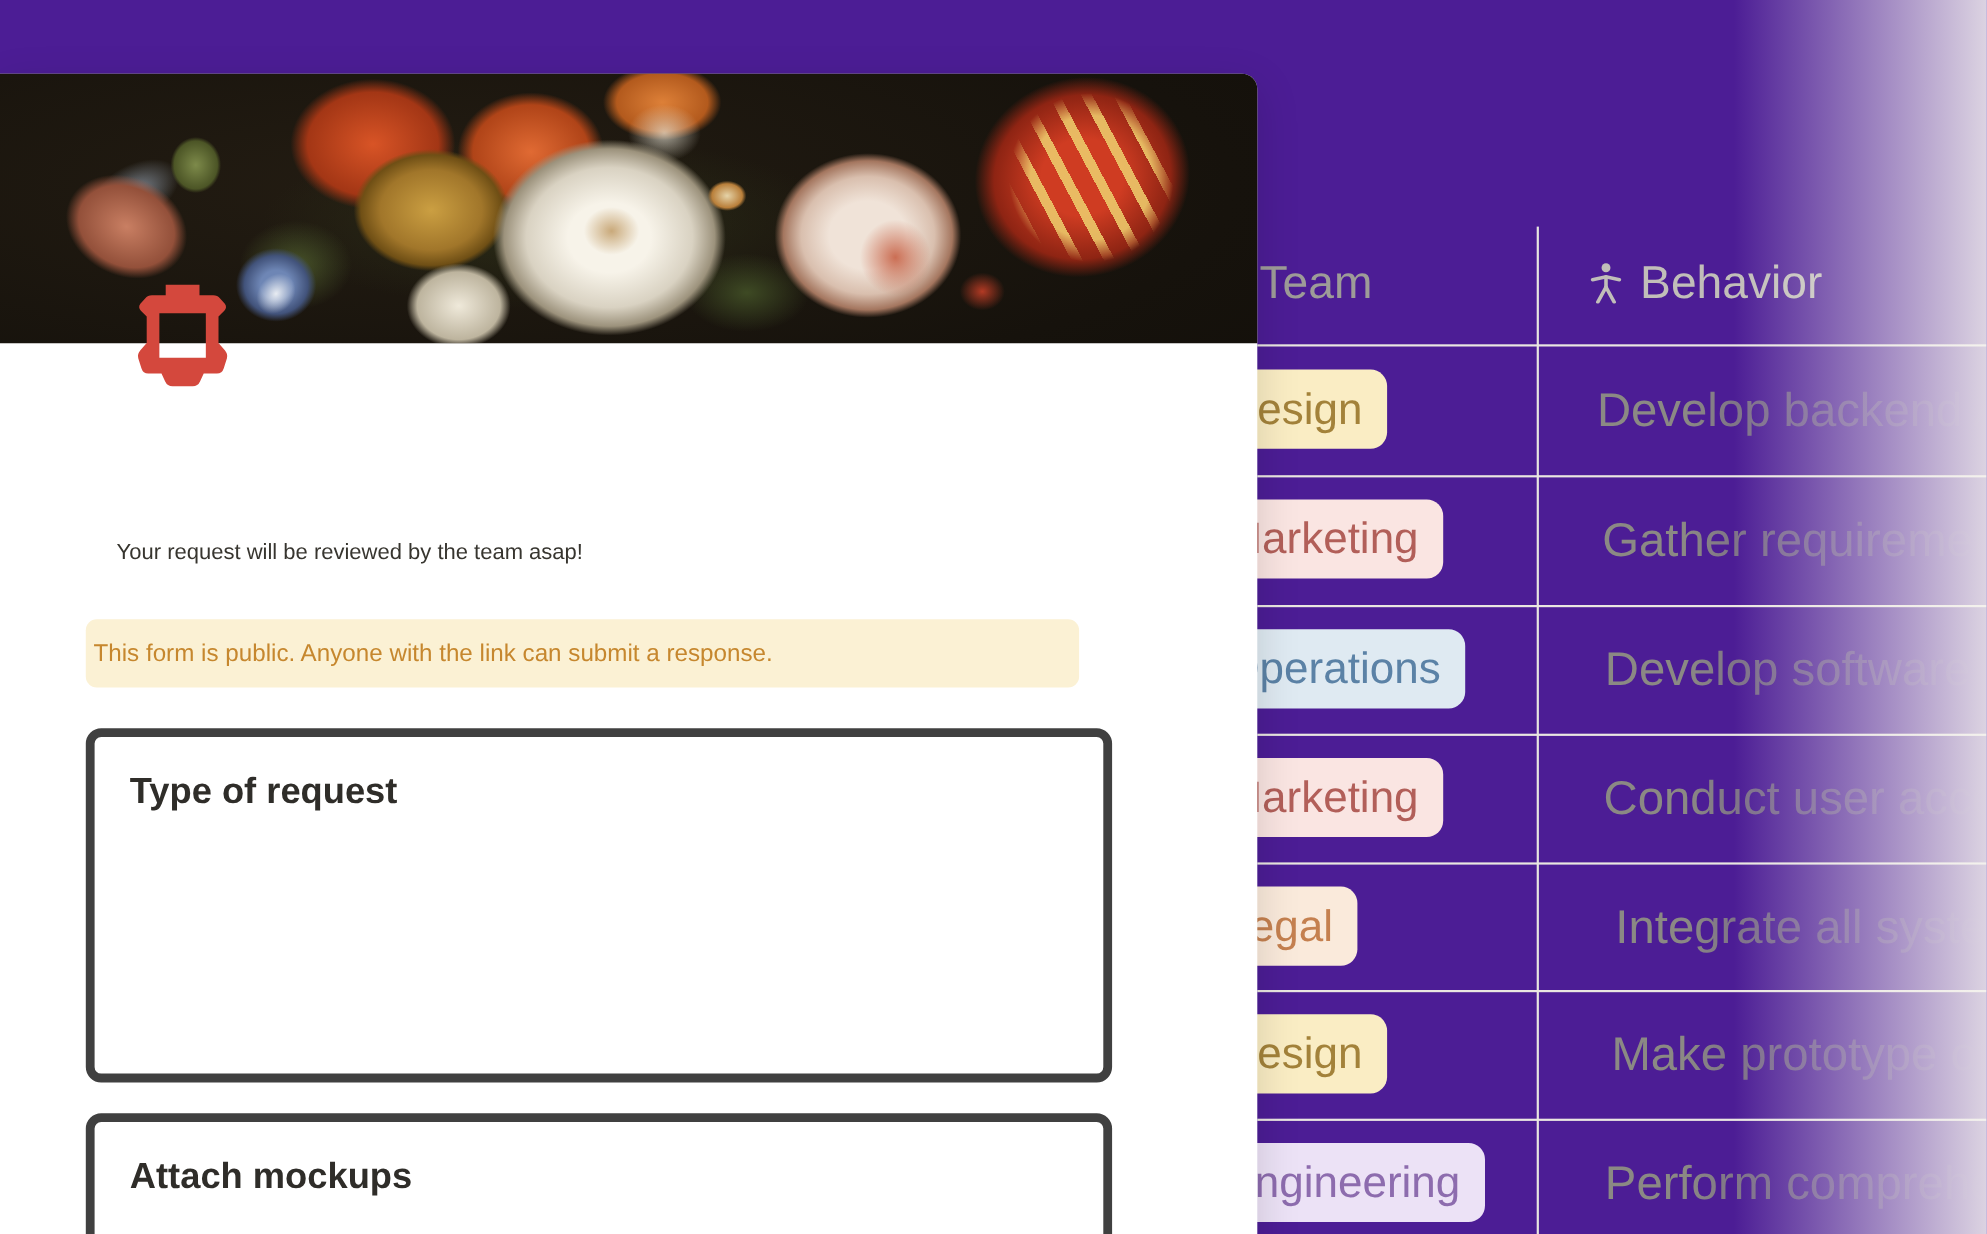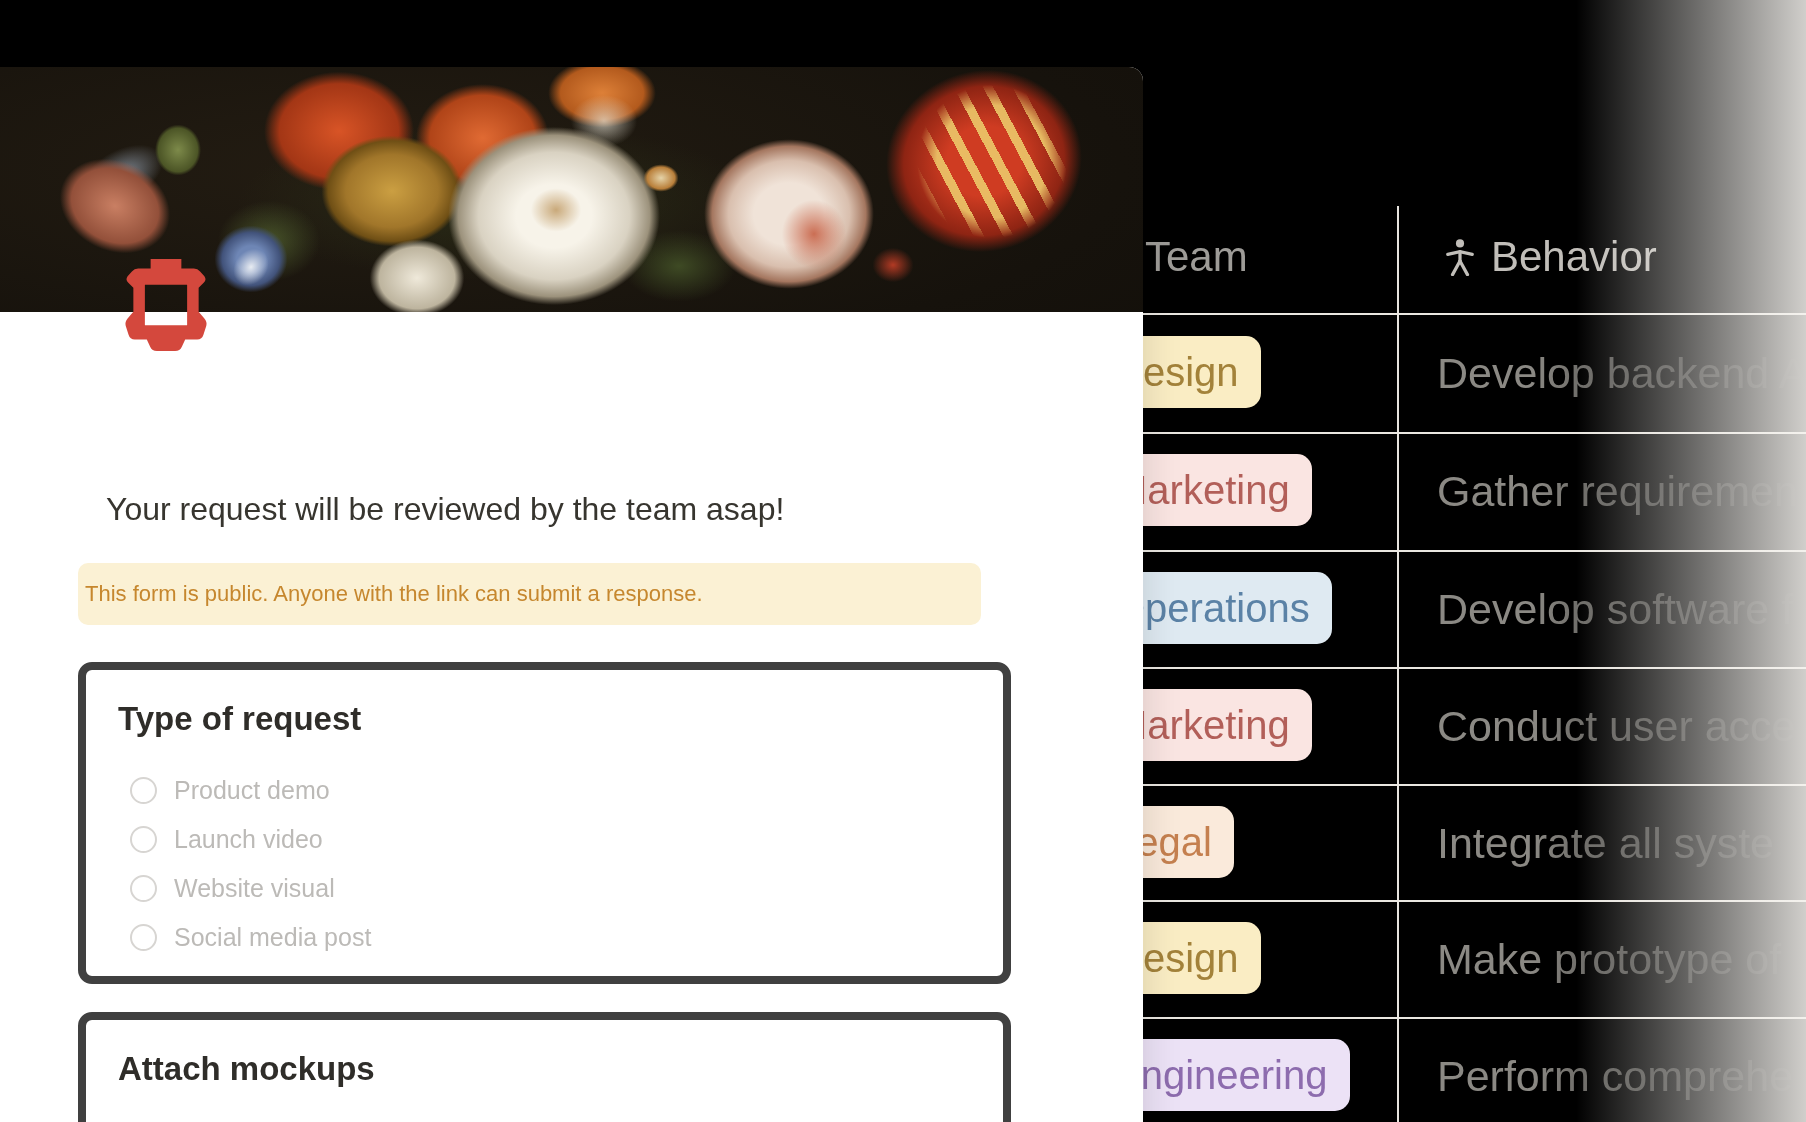--- a/index.html
+++ b/index.html
@@ -1,17 +1,17 @@
 <!DOCTYPE html>
 <html><head>
 <meta charset="utf-8">
 <style>
   html,body{margin:0;padding:0;}
   body{font-family:"Liberation Sans","DejaVu Sans",sans-serif;}
-  .stage{position:relative;width:1806px;height:1122px;overflow:hidden;background:#000000;}
+  .stage{position:relative;width:1806px;height:1122px;overflow:hidden;background:#4c1d95;text-align:center;}
 
   
   .bg-table{position:absolute;inset:0;}
   .col-header{position:absolute;font-size:42px;line-height:46px;white-space:nowrap;}
   .team-header{left:1145px;top:234px;color:#9e9c98;}
   .behavior-header{left:1443px;top:234px;color:#c1beb9;display:flex;align-items:center;gap:14px;}
   .v-divider{position:absolute;left:1397px;top:206px;width:2px;height:916px;background:#e7e4df;}
   .h-line{position:absolute;left:1143px;right:0;height:2px;background:#eae7e1;}
   .pill{position:absolute;left:1092px;height:72px;line-height:72px;padding:0 22px;border-radius:15px;
         font-size:40px;white-space:nowrap;}
@@ -51,21 +51,21 @@
   .b-green1{left:198px;top:118px;width:142px;height:112px;background:radial-gradient(closest-side,#4c5a2c,transparent 72%);opacity:.9;}
   .b-green2{left:598px;top:148px;width:162px;height:102px;background:radial-gradient(closest-side,#3e4a24,transparent 70%);}
   .b-glory{left:203px;top:148px;width:96px;height:88px;background:radial-gradient(closest-side,#6e86b5 30%,#42537b 60%,transparent 76%);}
   .b-glory-flash{left:228px;top:172px;width:46px;height:56px;background:radial-gradient(closest-side,#e8ecf2,transparent 70%);transform:rotate(40deg);}
   .b-berries{left:862px;top:172px;width:62px;height:52px;background:radial-gradient(closest-side,#b23a24,transparent 66%);}
   .b-butterfly{left:638px;top:93px;width:46px;height:36px;background:radial-gradient(closest-side,#e5d3a8,#b97f3a 60%,transparent 76%);}
 
   .frame-icon{position:absolute;left:118px;top:191px;width:96px;height:94px;}
   .form-title{position:absolute;left:105px;top:322px;font-size:54px;font-weight:700;color:#37352f;
         letter-spacing:-0.5px;line-height:1.2;white-space:nowrap;}
-  .form-subtitle{position:absolute;left:106px;top:424px;font-size:32px;color:#37352f;white-space:nowrap;}
+  .form-subtitle{position:absolute;left:106px;top:424px;font-size:20px;color:#37352f;white-space:nowrap;}
   .notice{position:absolute;left:78px;top:496px;width:896px;height:62px;border-radius:10px;
         background:#fbf1d4;display:flex;align-items:center;padding-left:7px;}
   .notice span{font-size:22px;color:#c6872e;}
   .qcard{position:absolute;left:78px;width:917px;background:#fff;border:8px solid #404040;border-radius:14px;}
   .qcard1{top:595px;height:306px;}
   .qcard2{top:945px;height:300px;}
   .qtitle{position:absolute;left:32px;top:30px;font-size:33px;font-weight:700;color:#2f2d29;white-space:nowrap;}
   .opts{position:absolute;left:44px;top:96px;}
   .opt{display:flex;align-items:center;height:49px;gap:17px;cursor:pointer;}
   .radio{width:27px;height:27px;border-radius:50%;border:2px solid #d7d5d2;box-sizing:border-box;background:#fff;}
@@ -157,38 +157,20 @@
     </svg>
 
     <div class="form-subtitle">Your request will be reviewed by the team asap!</div>
 
     <div class="notice">
       <span>This form is public. Anyone with the link can submit a response.</span>
     </div>
 
     <div class="qcard qcard1">
       <div class="qtitle">Type of request</div>
-      <div class="opts">
-        <div class="opt">
-          <span class="radio"></span>
-          <span class="optlabel">Product demo</span>
-        </div>
-        <div class="opt">
-          <span class="radio"></span>
-          <span class="optlabel">Launch video</span>
-        </div>
-        <div class="opt">
-          <span class="radio"></span>
-          <span class="optlabel">Website visual</span>
-        </div>
-        <div class="opt">
-          <span class="radio"></span>
-          <span class="optlabel">Social media post</span>
-        </div>
-      </div>
     </div>
 
     <div class="qcard qcard2">
       <div class="qtitle">Attach mockups</div>
 
     </div>
 
   </div>
 </div>
 

